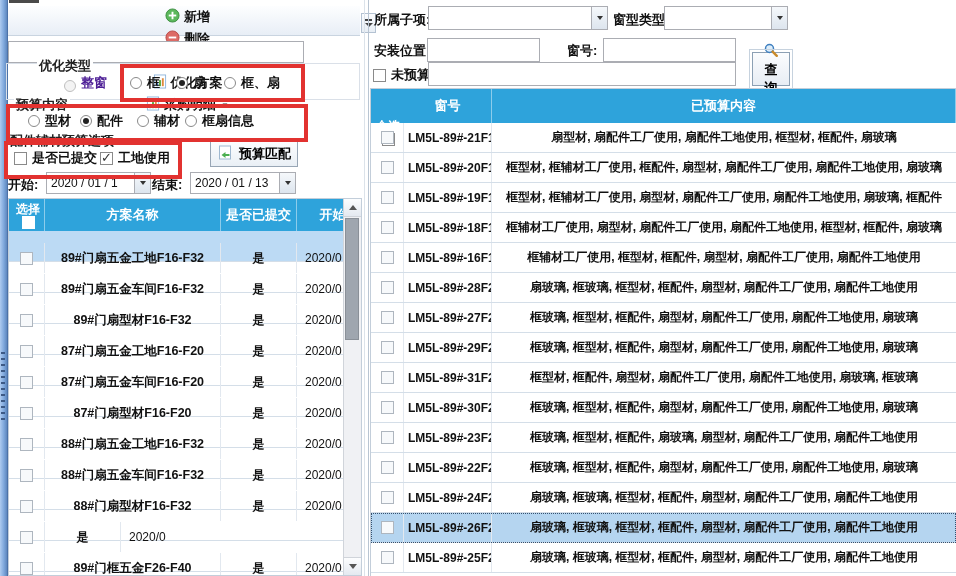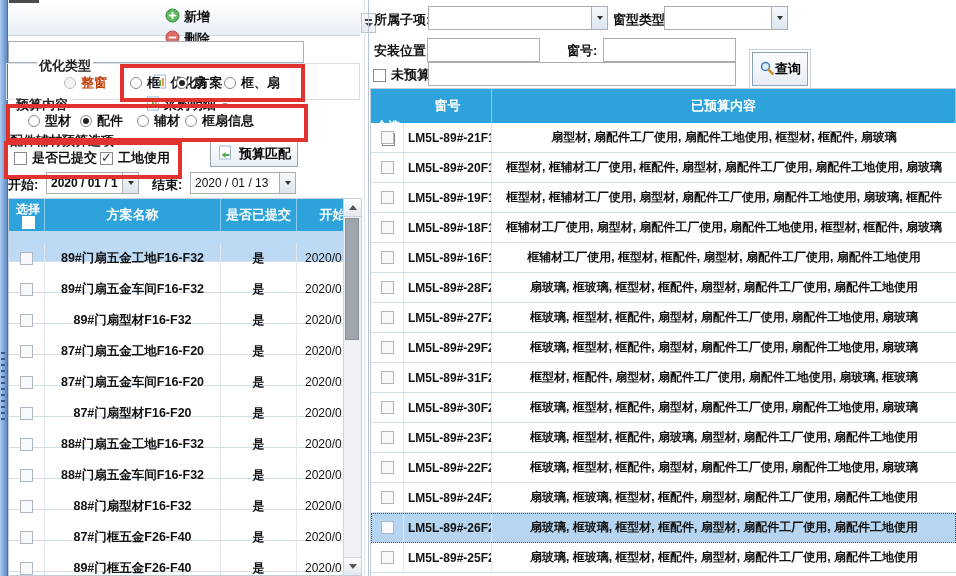--- a/index.html
+++ b/index.html
@@ -32,21 +32,21 @@
   .search-input{position:absolute;left:8px;top:41px;width:296px;height:22px;box-sizing:border-box;
                 border:1px solid #ABADB3;font-family:inherit;font-size:12px;padding:0 4px;}
 
   .gbox{position:absolute;border:1px solid #DAE0E8;pointer-events:none;}
   .grp-label{position:absolute;font-weight:bold;font-size:13px;color:#222;background:#fff;padding:0 2px;white-space:nowrap;}
 
   .radio-item{position:absolute;display:flex;align-items:center;gap:5px;font-weight:bold;font-size:13px;white-space:nowrap;}
   .rc{width:12px;height:12px;border:1px solid #8A8A8A;border-radius:50%;background:#fff;position:relative;flex:0 0 auto;box-sizing:border-box;}
   .rc.on::after{content:"";position:absolute;left:2px;top:2px;width:6px;height:6px;background:#222;border-radius:50%;}
   .rc.disabled{border-color:#BFBFBF;background:#F3F3F3;}
-  .dim{color:#c2410c;}
+  .dim{color:#4c1d95;align-items:flex-end;}
 
   .cb-item{position:absolute;display:flex;align-items:center;gap:5px;font-weight:bold;font-size:13px;white-space:nowrap;}
   .cb{width:13px;height:13px;border:1px solid #8A8A8A;background:#fff;position:relative;flex:0 0 auto;box-sizing:border-box;}
   .cb.checked::after{content:"✓";position:absolute;left:0px;top:-3px;font-size:13px;font-weight:bold;color:#333;}
 
   .hl{position:absolute;border:4px solid #E23230;pointer-events:none;z-index:9;}
 
   .match-btn{position:absolute;left:210px;top:141px;width:88px;height:26px;box-sizing:border-box;
              border:1px solid #98A6B5;background:linear-gradient(#FCFDFE,#E9EFF5);
              display:flex;align-items:center;justify-content:center;gap:6px;
@@ -84,24 +84,24 @@
   .sc-thumb{position:absolute;left:1px;top:19px;width:14px;height:122px;background:#9FA6AF;border:1px solid #8A9098;box-sizing:border-box;cursor:pointer;}
 
   
   .vdiv1{position:absolute;left:364px;top:0;width:1px;height:576px;background:#DCE3EA;}
   .vdiv2{position:absolute;left:368px;top:0;width:1px;height:576px;background:#B9C5D2;}
 
   
   .combo{position:absolute;height:24px;box-sizing:border-box;border:1px solid #ABADB3;background:#fff;display:flex;align-items:stretch;}
   .combo .val{flex:1;display:flex;align-items:center;padding:0 4px;white-space:nowrap;overflow:hidden;}
   .finput{position:absolute;height:24px;box-sizing:border-box;border:1px solid #ABADB3;background:#fff;font-family:inherit;font-size:12px;padding:0 4px;}
-  .query-btn{position:absolute;left:752px;top:52px;width:56px;height:34px;box-sizing:border-box;
+  .query-btn{position:absolute;left:752px;top:52px;width:38px;height:34px;box-sizing:border-box;
              border:1px solid #8CA0B4;outline:1px solid #C6D2DE;outline-offset:2px;
              background:linear-gradient(#FBFCFE,#E7EDF4);display:flex;align-items:center;justify-content:center;gap:0;
-             font-weight:bold;font-size:13px;font-family:inherit;cursor:pointer;}
+             font-weight:bold;font-size:13px;font-family:inherit;cursor:pointer;flex-direction:column;}
 
   
   .rtable{position:absolute;left:370px;top:88px;width:586px;height:488px;box-sizing:border-box;
           border-top:1px solid #C3CEDA;border-left:1px solid #C3CEDA;overflow:hidden;background:#fff;}
   .rhead{display:flex;height:34px;background:#2EA3DB;color:#fff;font-weight:bold;font-size:13px;}
   .rhead>div{box-sizing:border-box;border-right:1px solid rgba(255,255,255,.45);display:flex;align-items:center;justify-content:center;}
   .rh0{width:33px;flex-direction:column;align-items:flex-start;justify-content:flex-start;padding:1px 0 0 2px;margin-top:43px;}
   .rh1{width:88px;} .rh2{flex:1;}
   .rrow{display:flex;height:30px;box-sizing:border-box;border-bottom:1px solid #D4DEE8;align-items:center;background:#fff;}
   .rrow>div{box-sizing:border-box;height:100%;display:flex;align-items:center;border-right:1px solid #E2E8EF;}
@@ -223,21 +223,21 @@
 
   <button class="match-btn">
     <span><svg width="16" height="16" viewBox="0 0 16 16">
           <rect x="2.5" y="1" width="11" height="13" fill="#fff" stroke="#9FB8D0"></rect>
           <path d="M4.5 10l4-3v2h4v2h-4v2z" fill="#4CAF50"></path>
         </svg></span>
     <span>预算匹配</span>
   </button>
 
   <div class="flabel" style="left:8px;top:176px;">开始:</div>
-  <div class="date-box" style="left:46px;top:172px;width:93px;font-weight:bold;">
+  <div class="date-box" style="left:46px;top:172px;width:105px;">
     <div class="date-val">2020 / 01 / 1</div>
     <div class="dd-btn"></div>
   </div>
   <div class="flabel" style="left:152px;top:176px;">结束:</div>
   <div class="date-box" style="left:190px;top:172px;width:106px;">
     <div class="date-val">2020 / 01 / 13</div>
     <div class="dd-btn"></div>
   </div>
 
   <div class="ltable">
@@ -320,21 +320,20 @@
             <span class="cb"></span>
           </div>
           <div class="c1">88#门扇型材F16-F32</div>
           <div class="c2">是</div>
           <div class="c3">2020/0</div>
         </div>
         <div class="lrow">
           <div class="c0">
             <span class="cb"></span>
           </div>
-          <div class="c1">87#门框五金F26-F40</div>
           <div class="c2">是</div>
           <div class="c3">2020/0</div>
         </div>
         <div class="lrow">
           <div class="c0">
             <span class="cb"></span>
           </div>
           <div class="c1">89#门框五金F26-F40</div>
           <div class="c2">是</div>
           <div class="c3">2020/0</div>

